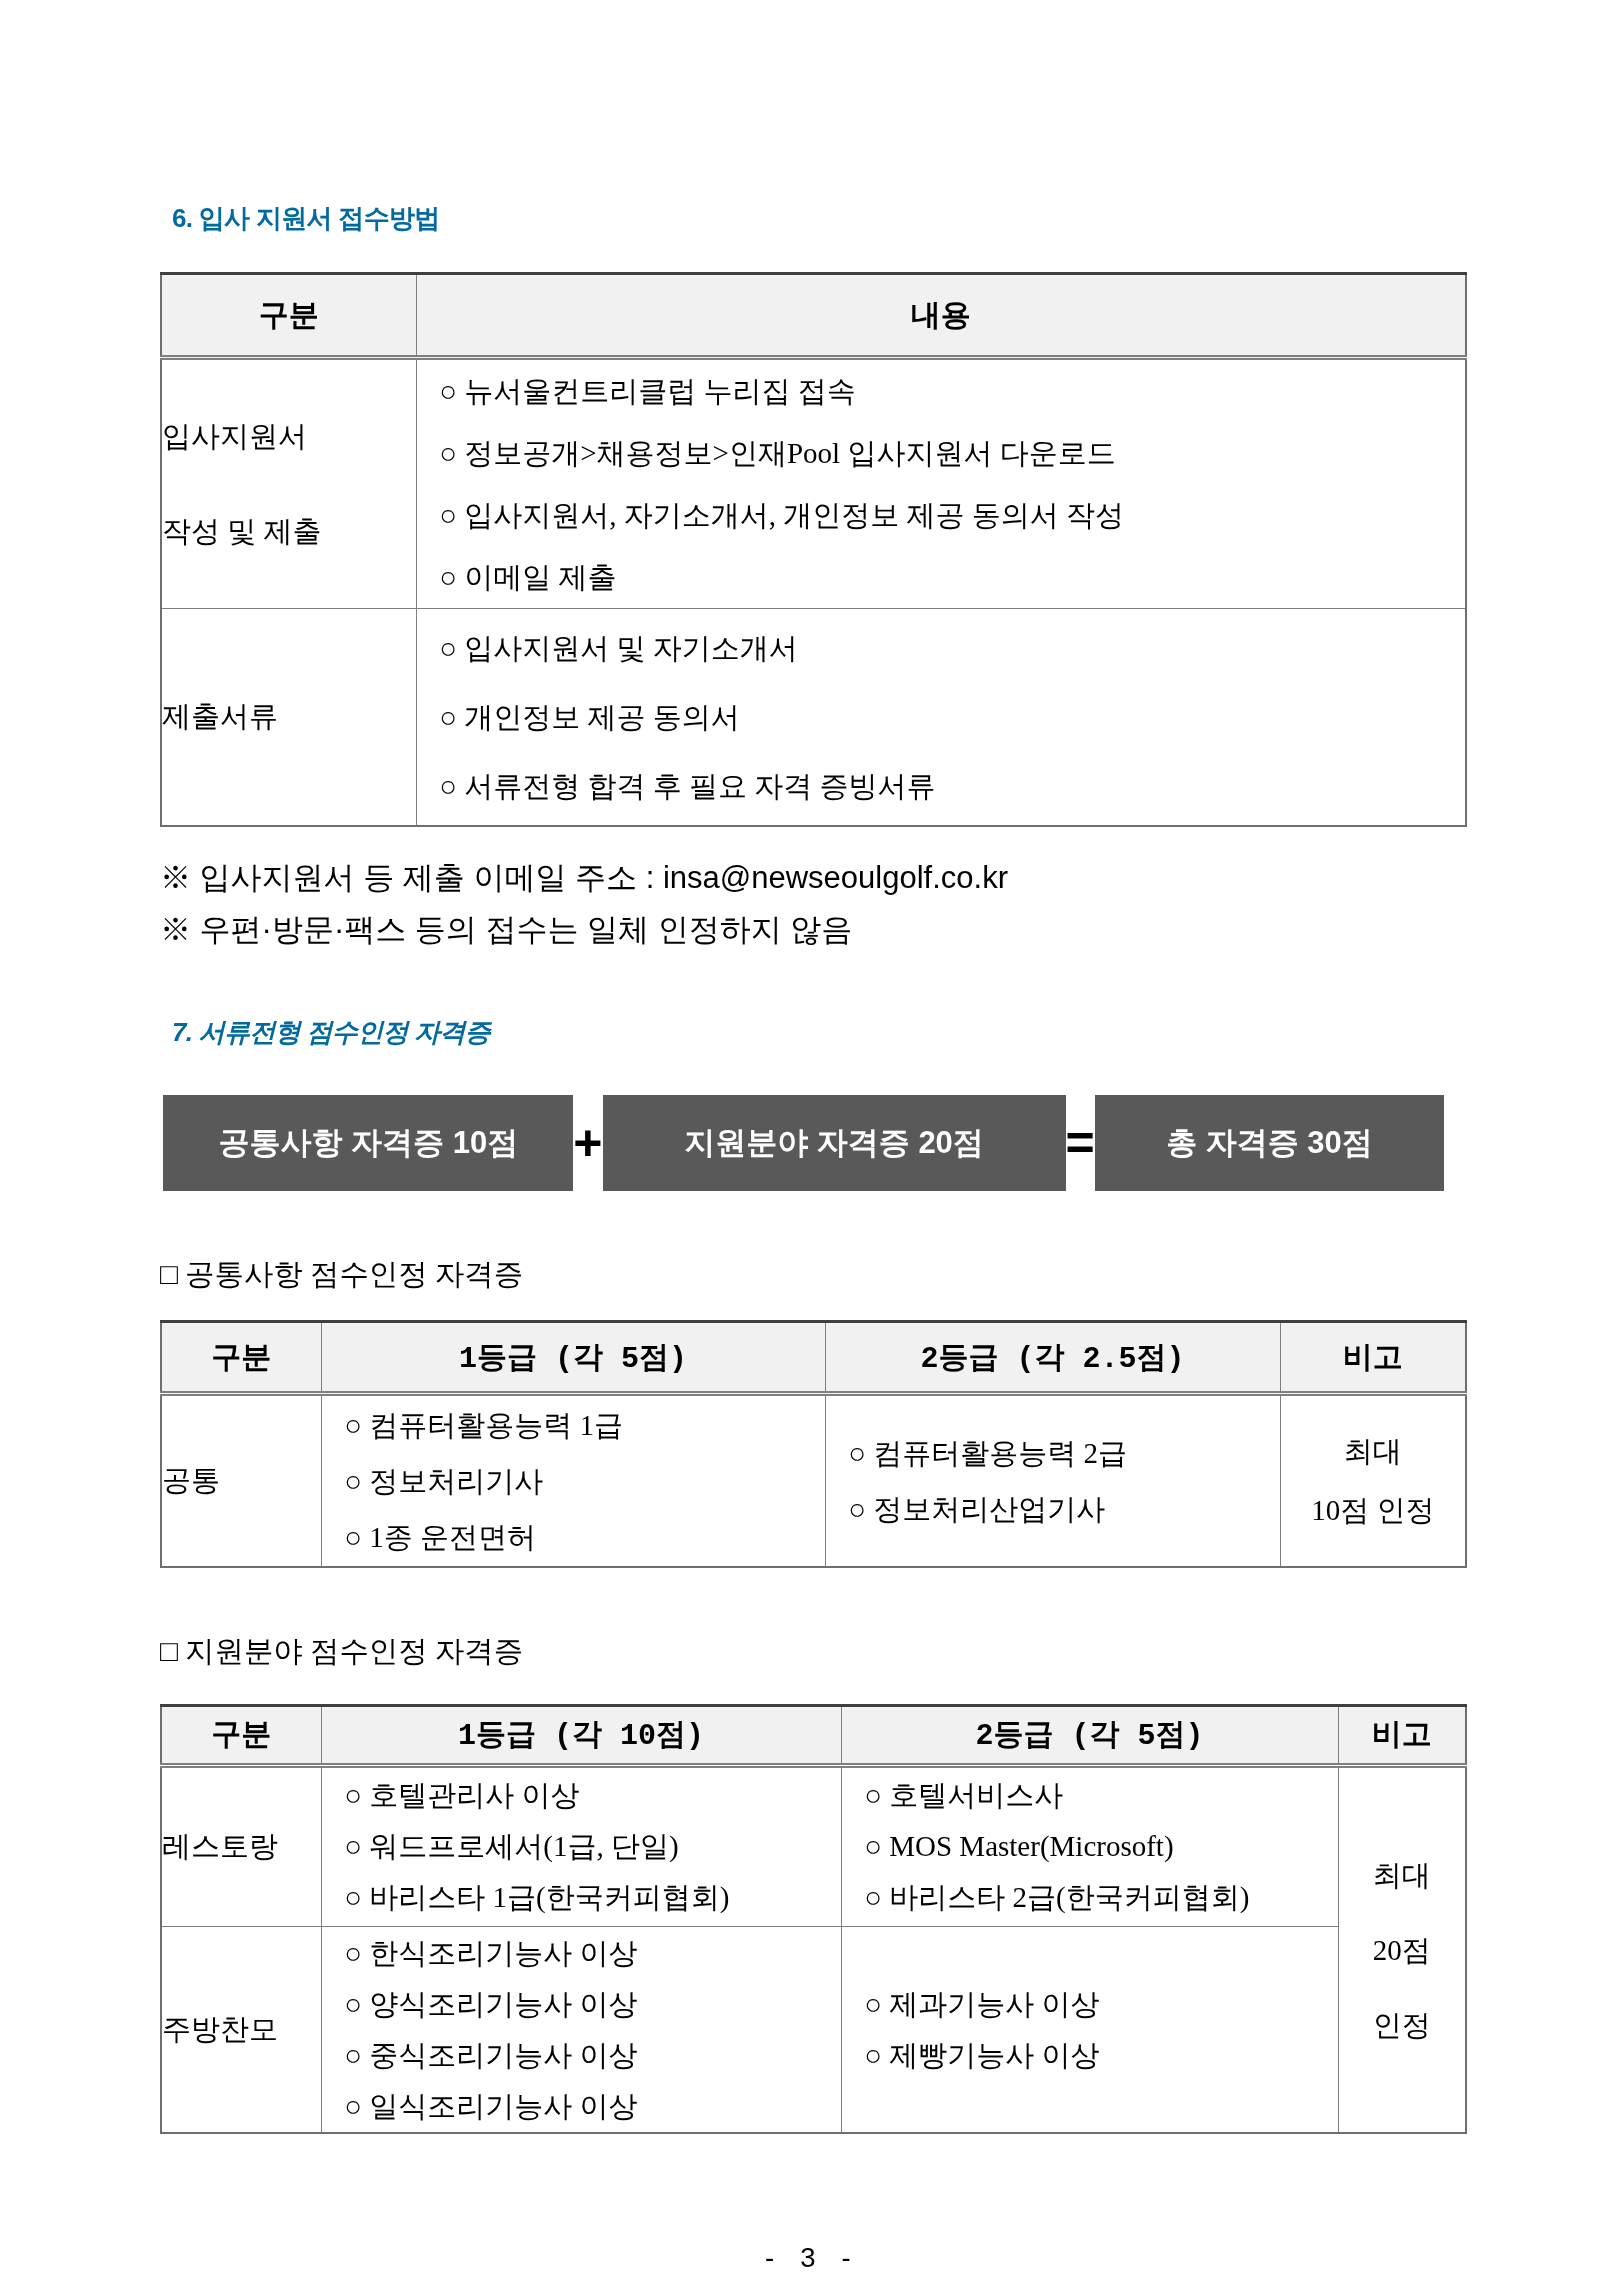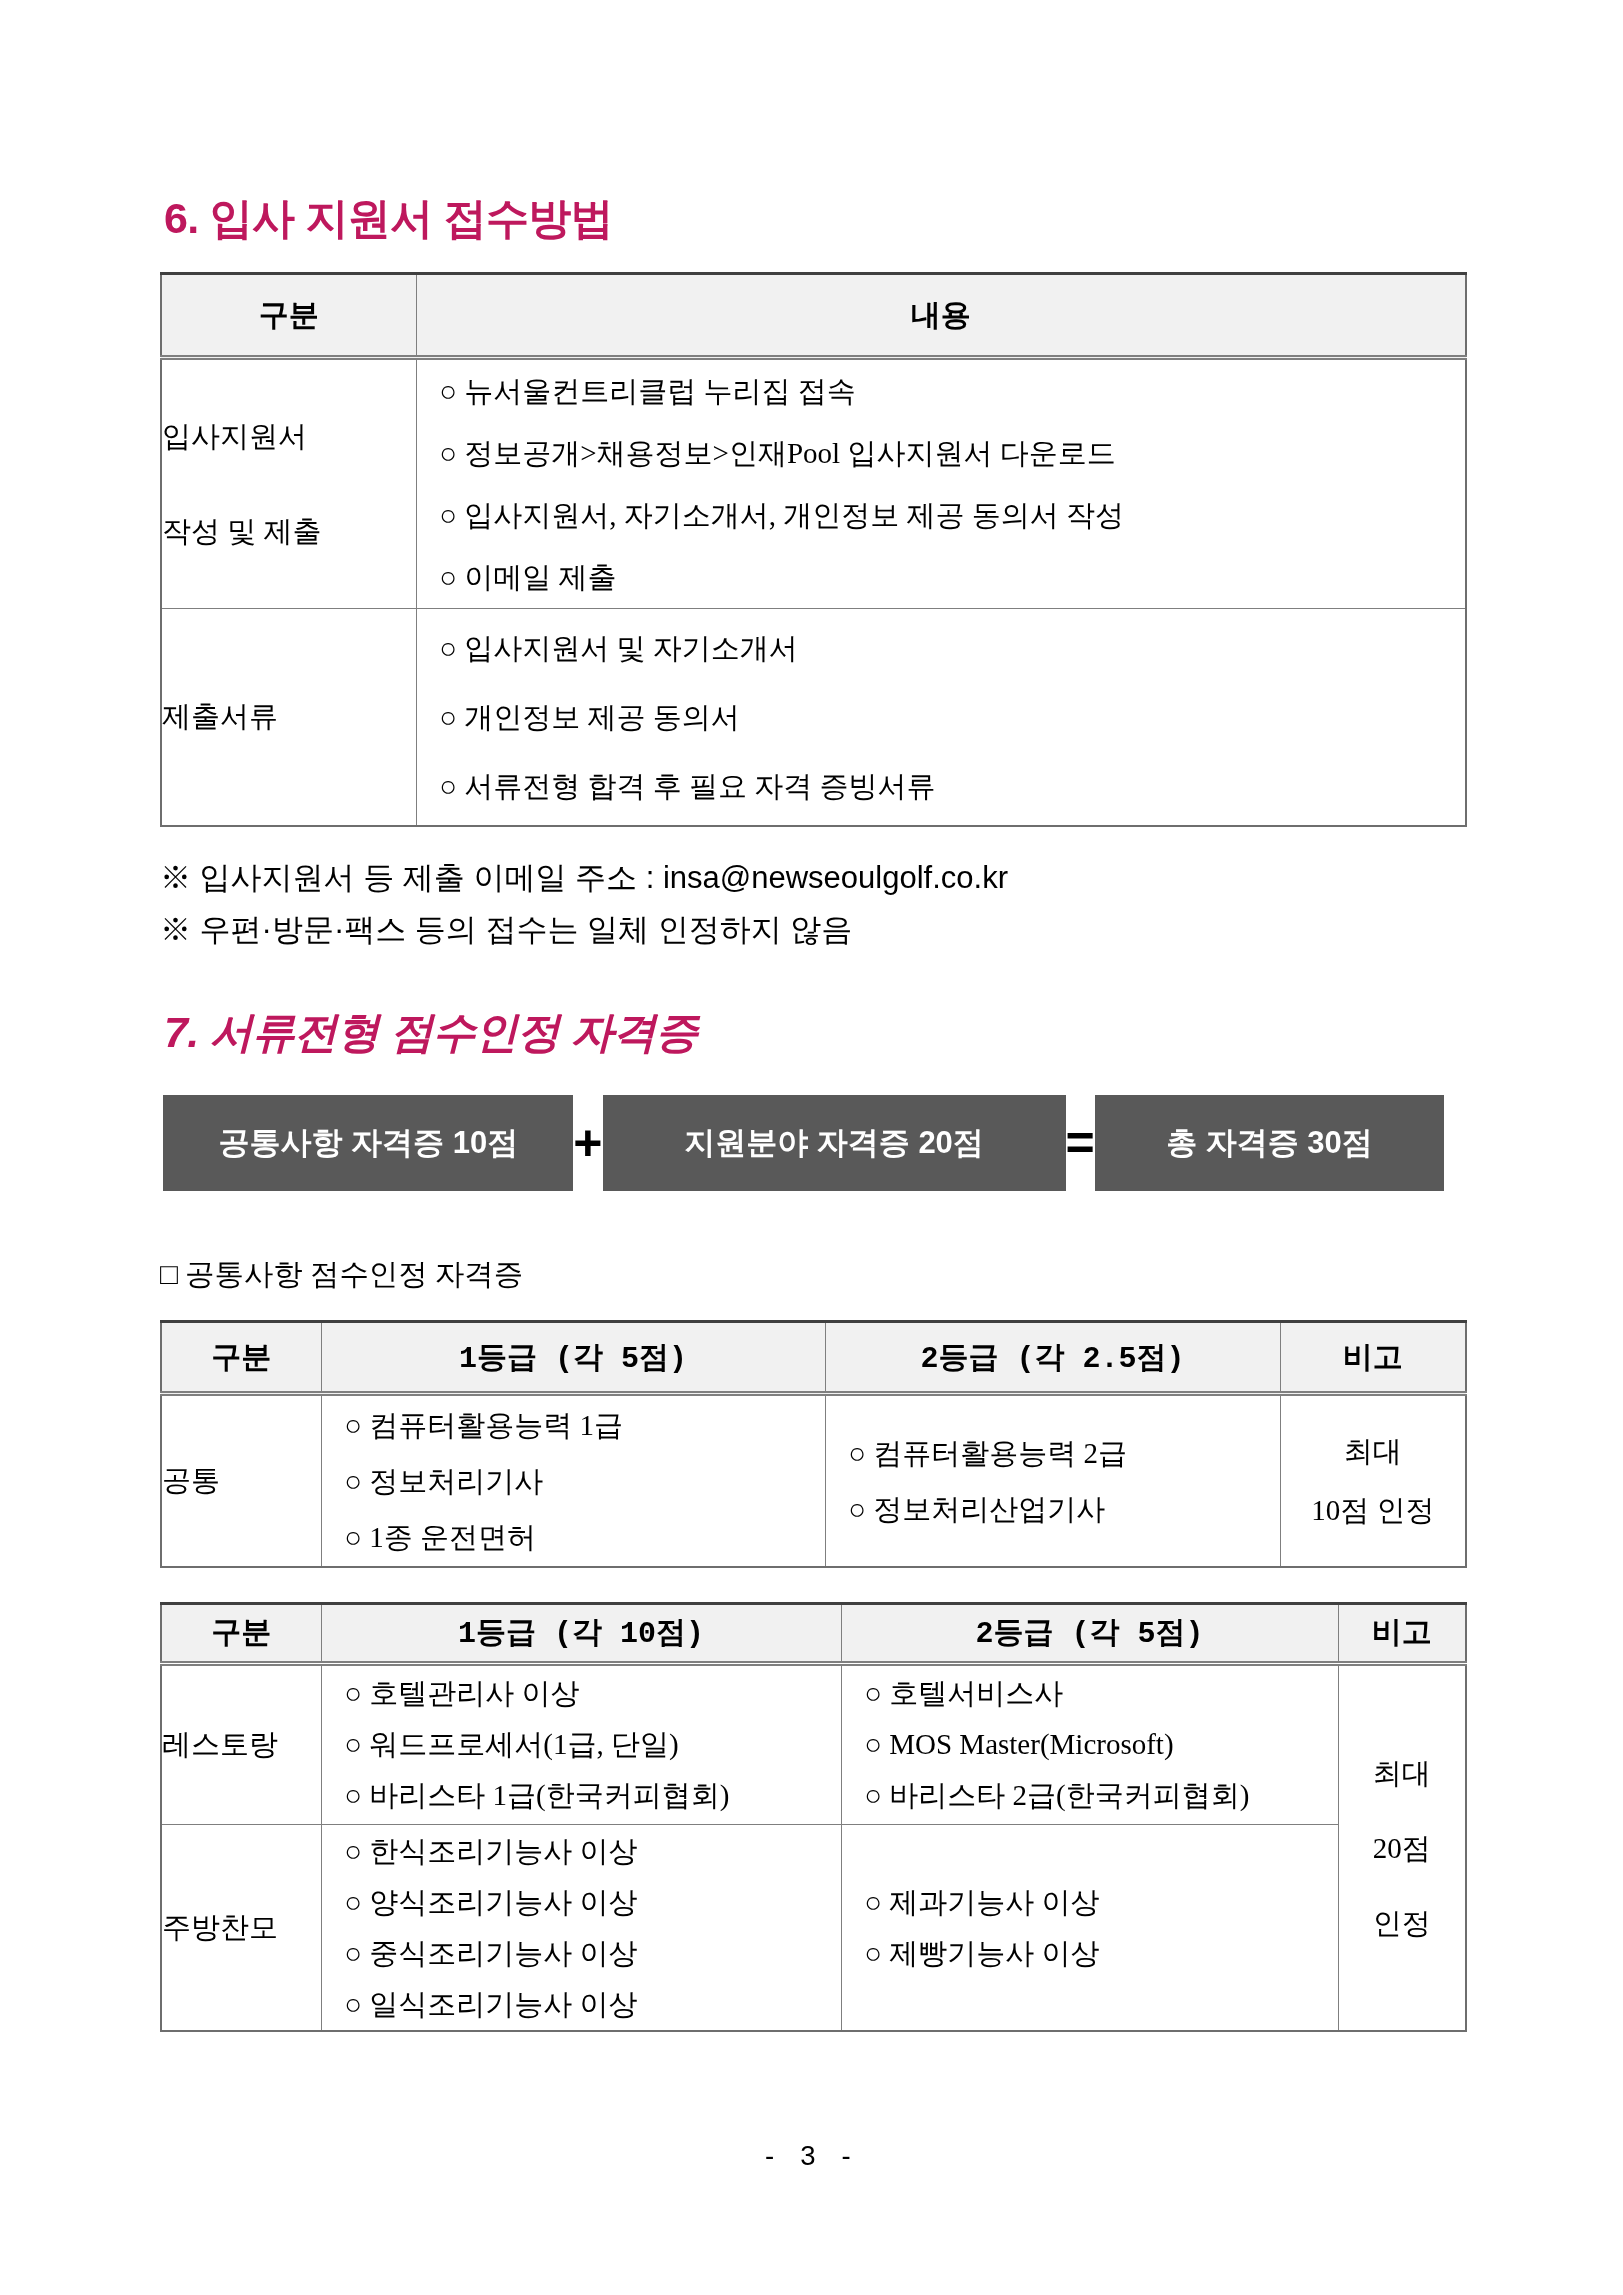--- a/index.html
+++ b/index.html
@@ -14,27 +14,27 @@
     font-family:"Liberation Serif", serif;
   }
   .content{
     position:absolute;
     left:160px;
     top:0;
     width:1305px;
   }
   
   .sec-title{
-    margin:4px;
+    margin:12px;
     font-family:"Liberation Sans", sans-serif;
     font-weight:700;
-    font-size:43px;
+    font-size:26px;
     line-height:50px;
     letter-spacing:-0.7px;
-    color:#be185d;
+    color:#0369a1;
   }
   .sec-title.first{margin-top:193px;}
   .sec-title.second{margin-top:51px;font-style:italic;}
 
   
   table{
     border-collapse:collapse;
     table-layout:fixed;
     width:1305px;
     font-size:29px;
@@ -223,20 +223,21 @@
             <div class="line">○ 정보처리산업기사</div>
           </td>
           <td class="note-cell">
             <div class="line">최대</div>
             <div class="line">10점 인정</div>
           </td>
         </tr>
       </tbody>
     </table>
 
+    <div class="sub-label">□ 지원분야 점수인정 자격증</div>
 
     <table class="t3">
       <colgroup>
           <col style="width:160px">
           <col style="width:520px">
           <col style="width:497px">
           <col style="width:128px">
         </colgroup>
       <thead>
         <tr>

